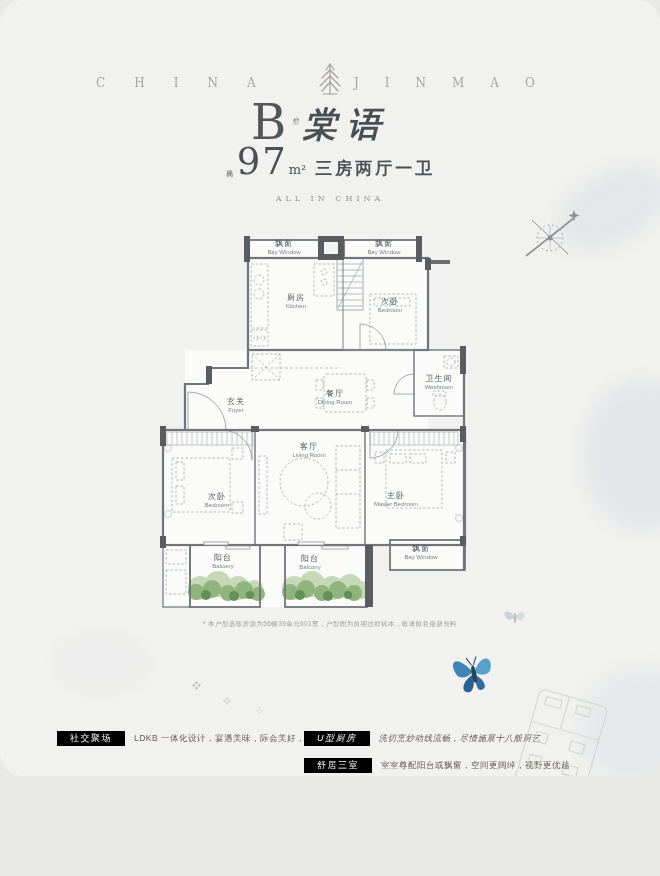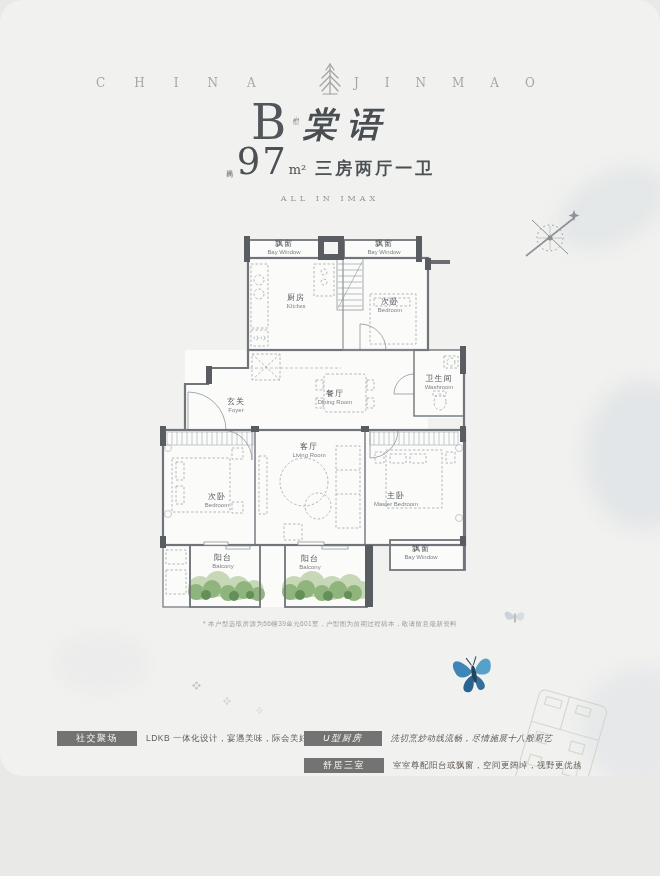--- a/index.html
+++ b/index.html
@@ -43,22 +43,22 @@
               line-height:1.3;white-space:nowrap;z-index:3;}
   .room-label .cn{display:block;font-size:8px;color:#4f5458;letter-spacing:1px;}
   .room-label .en{display:block;font-size:6.5px;color:#7e8387;transform:scale(.92);}
   .plan-note{position:absolute;left:0;top:620px;width:660px;text-align:center;
              font-size:6.5px;color:#9d9d99;letter-spacing:.4px;}
 
   
   .feature{position:absolute;display:flex;align-items:flex-start;gap:9px;}
   .f0{left:57px;top:731px;} .f1{left:304px;top:731px;font-style:italic;}
   .f2{left:57px;top:780px;flex-direction:column;} .f3{left:304px;top:758px;}
-  .tag{background:#737373;color:#fbf8ef;font-size:9px;letter-spacing:1.5px;
-       padding:2px 19px;line-height:1.25;white-space:nowrap;}
+  .tag{background:#000000;color:#fbf8ef;font-size:9px;letter-spacing:1.5px;
+       padding:2px 13px;line-height:1.25;white-space:nowrap;}
   .ftext{font-size:8.5px;color:#615c56;letter-spacing:.5px;line-height:15px;white-space:nowrap;}
 
   
   .legal{position:absolute;left:70px;top:806px;width:534px;font-size:5px;color:#a4a4a1;
          line-height:7.6px;letter-spacing:.2px;}
   .legal div{white-space:nowrap;overflow:hidden;}
 
   
   .wechat{position:absolute;left:406px;top:843px;display:flex;gap:21px;
           font-size:16.5px;color:#4c1d95;letter-spacing:2px;z-index:5;white-space:nowrap;}
@@ -100,21 +100,21 @@
 
   <div class="type-letter">B</div>
   <div class="type-side">户型</div>
   <div class="plan-name">棠语</div>
   <div class="area-line">
     <span class="area-side">建面约</span>
     <span class="area-number">97</span>
     <span class="area-unit">m²</span>
     <span class="area-desc">三房两厅一卫</span>
   </div>
-  <div class="tagline">ALL IN IMAX</div>
+  <div class="tagline">ALL IN CHINA</div>
 
   <span class="compass">
     <svg width="64" height="64" viewBox="0 0 64 64">
       <g stroke="#8d9195" fill="none">
         <circle cx="32" cy="34" r="13" stroke-width="1" stroke-dasharray="1.5 3"></circle>
         <path d="M32 22 V46 M20 34 H44" stroke-width=".6" opacity=".7"></path>
         <path d="M8 52 L56 14" stroke-width="1.6"></path>
         <path d="M14 16 L50 50" stroke-width="1"></path>
         <circle cx="32" cy="34" r="2.5" fill="#8d9195" stroke="none"></circle>
         <path d="M56 6 l1.5 4 4 1.5 -4 1.5 -1.5 4 -1.5 -4 -4 -1.5 4 -1.5 Z" fill="#8d9195" stroke="none"></path>
@@ -286,21 +286,21 @@
   </span>
 
   <div class="room-label" style="left:284px;top:248px;">
     <span class="cn">飘窗</span>
     <span class="en">Bay Window</span>
   </div>
   <div class="room-label" style="left:384px;top:248px;">
     <span class="cn">飘窗</span>
     <span class="en">Bay Window</span>
   </div>
-  <div class="room-label" style="left:296px;top:302px;font-family:Liberation Serif, serif;">
+  <div class="room-label" style="left:296px;top:302px;">
     <span class="cn">厨房</span>
     <span class="en">Kitchen</span>
   </div>
   <div class="room-label" style="left:390px;top:306px;">
     <span class="cn">次卧</span>
     <span class="en">Bedroom</span>
   </div>
   <div class="room-label" style="left:439px;top:383px;">
     <span class="cn">卫生间</span>
     <span class="en">Washroom</span>

